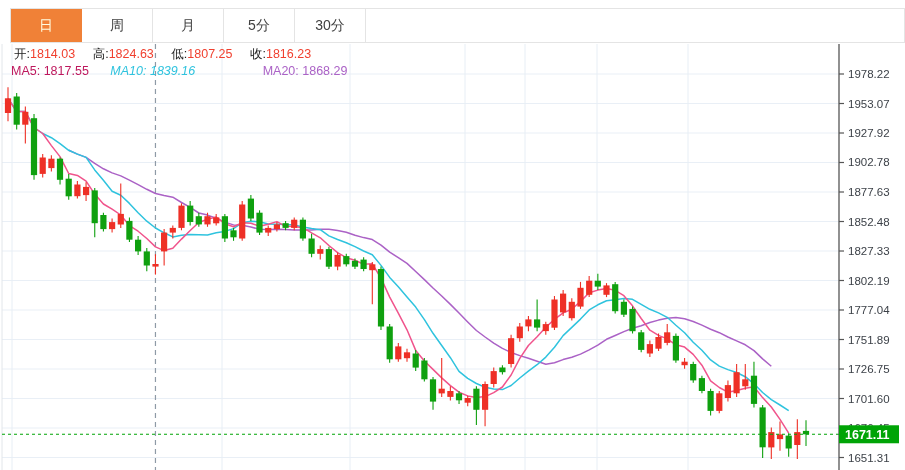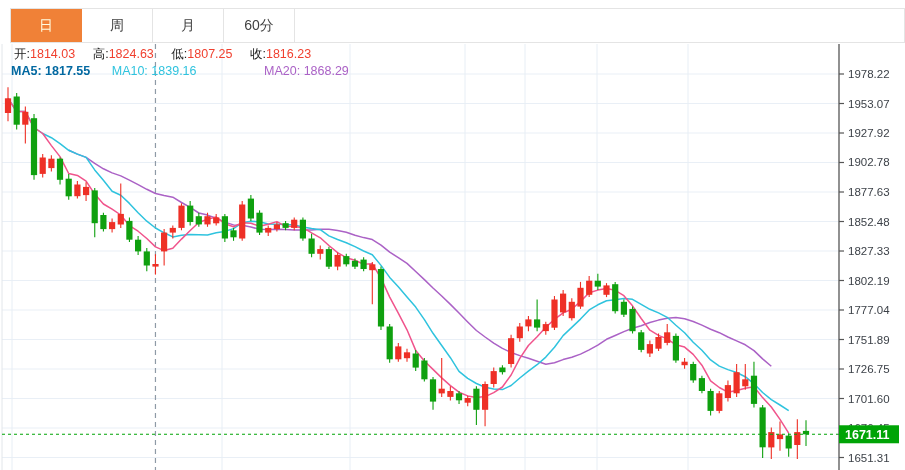--- a/index.html
+++ b/index.html
@@ -19,21 +19,21 @@
   }
   .tab.active{background:#f08137;color:#fffbdf;border-color:#f08137;}
   .tab-filler{flex:1 1 auto;background:#fff;}
   
   .quoterow{position:absolute;left:14px;top:46px;font-size:12.5px;white-space:nowrap;z-index:5;}
   .quoterow .grp{margin-right:14px;}
   .quoterow .lbl{color:#222222;}
   .quoterow .val{color:#f0402f;}
   .marow{position:absolute;left:11px;top:64px;font-size:12.5px;white-space:nowrap;z-index:5;}
   .marow .grp{margin-right:18px;}
-  .ma5{color:#0369a1;font-weight:bold;} .ma10{color:#2fc3de;} .ma20{color:#ab62c6;margin-left:46px;}
+  .ma5{color:#be185d;} .ma10{color:#2fc3de;font-style:italic;} .ma20{color:#ab62c6;margin-left:46px;}
   svg{position:absolute;left:0;top:0;}
   svg text{font-family:"Liberation Sans","DejaVu Sans",sans-serif;}
 </style>
 </head>
 <body>
 
 <svg id="chart" width="905" height="470" viewBox="0 0 905 470">
     <g>
       <line x1="2" y1="74" x2="839" y2="74" stroke="#e9eff6" stroke-width="1"></line>
       <line x1="2" y1="103.50360955614705" x2="839" y2="103.50360955614705" stroke="#e9eff6" stroke-width="1"></line>
@@ -472,21 +472,22 @@
       <rect x="839" y="425.27250619436546" width="60" height="18" fill="#00a406"></rect>
       <text x="845" y="438.77250619436546" font-size="12.5" font-weight="bold" fill="#ffffff">1671.11</text>
     </g>
   </svg>
 
 <div class="tabbar">
 
 <div class="tab active">日</div>
     <div class="tab">周</div>
     <div class="tab">月</div>
-    <div class="tab">60分</div>
+    <div class="tab">5分</div>
+    <div class="tab">30分</div>
     <div class="tab-filler"></div>
   </div>
 
 <div class="quoterow">
   <span class="grp"><span class="lbl">开:</span><span class="val">1814.03</span></span>
   <span class="grp"><span class="lbl">高:</span><span class="val">1824.63</span></span>
   <span class="grp"><span class="lbl">低:</span><span class="val">1807.25</span></span>
   <span class="grp"><span class="lbl">收:</span><span class="val">1816.23</span></span>
 </div>
 

